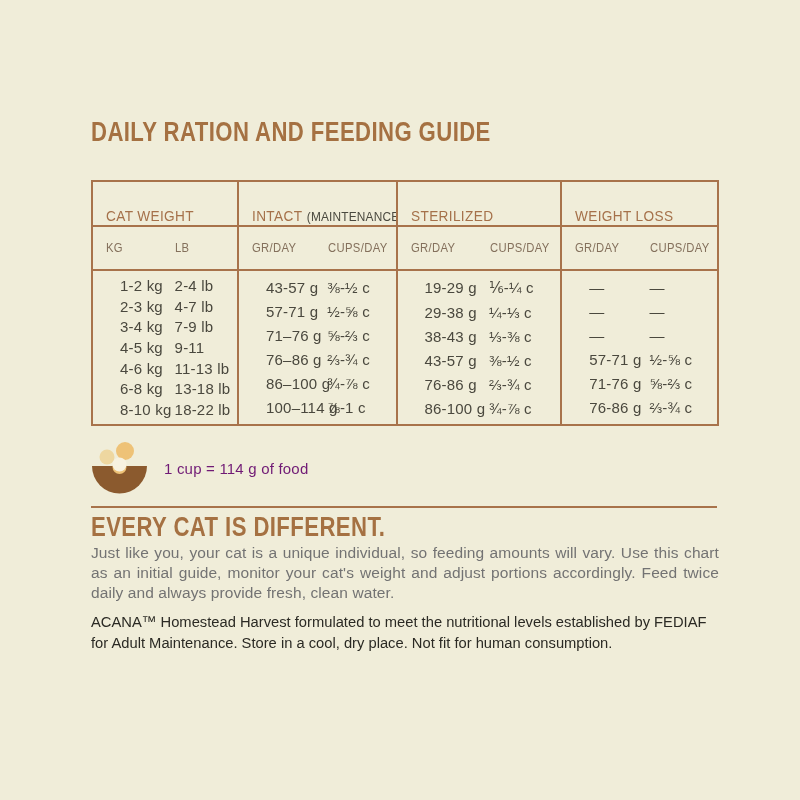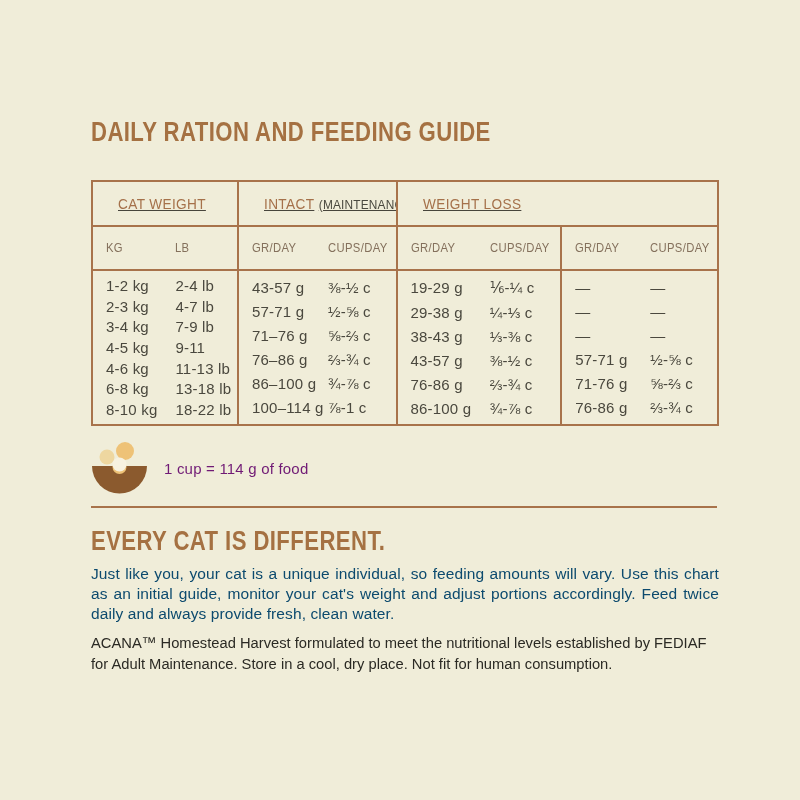--- a/index.html
+++ b/index.html
@@ -26,42 +26,42 @@
   }
   .t-groups, .t-subs, .t-body {
     display:grid; grid-template-columns:23.4% 25.4% 26.4% 24.8%;
   }
   .t-groups { height:45px; border-bottom:2px solid #a8734b; }
   .t-subs   { height:44px; border-bottom:2px solid #a8734b; }
   .t-body   { flex:1; }
   .gcell, .scell, .body-cell { border-right:2px solid #a8734b; min-width:0; }
   .gcell:last-child, .scell:last-child, .body-cell:last-child { border-right:none; }
 
-  .gcell { display:flex; align-items:center; padding-left:25px; overflow:hidden;text-decoration:underline; }
+  .gcell { display:flex; align-items:flex-end; padding-left:13px; overflow:hidden; }
   .gcell-inner { display:flex; align-items:baseline; gap:5px; transform:scaleX(0.88); transform-origin:0 50%; white-space:nowrap; }
   .group-label { color:#a5714a; font-size:15.5px; letter-spacing:0.4px; }
   .maint { color:#4a493f; font-size:13.5px; letter-spacing:0.2px; }
 
   .scell { display:grid; grid-template-columns:53% 47%; align-items:center; padding-left:13px; overflow:hidden; }
   .sub-label { color:#84705c; font-size:12.5px; letter-spacing:0.4px; display:inline-block; transform:scaleX(0.9); transform-origin:0 50%; white-space:nowrap; }
 
-  .body-cell { display:flex; flex-direction:column; justify-content:space-around; padding:4px 0; overflow:hidden; }
+  .body-cell { display:flex; flex-direction:column; justify-content:space-around; padding:4px 14px; overflow:hidden; }
   .drow { display:grid; grid-template-columns:53% 47%; padding-left:13px; font-size:15px; color:#4a483e; letter-spacing:0.2px; white-space:nowrap; }
   .drow span { min-width:0; }
 
   
   .legend-row { display:flex; align-items:center; gap:16px; margin-top:15px; height:54px; }
   .legend-text { font-size:15px; color:#701a75; letter-spacing:0.2px; }
 
   
   .divider { margin-top:11px; height:2px; background:#a8734b; width:626px; }
-  h2.subhead { margin-top:18px; }
+  h2.subhead { margin-top:4px; }
   h2.subhead .cond { font-size:27px; font-weight:bold; letter-spacing:0.5px; color:#a57142; }
   .para1 {
-    margin-top:7px; font-size:15.5px; line-height:20px; color:#0c4a6e;
+    margin-top:0; font-size:15.5px; line-height:20px; color:#737373;
     text-align:justify; letter-spacing:0.1px; width:628px;
   }
   .para2 {
     margin-top:8px; font-size:15.5px; line-height:21px; color:#2b2a24;
     transform:scaleX(0.95); transform-origin:0 0; width:660px;
   }
 </style>
 </head>
 <body>
 
@@ -77,20 +77,26 @@
       <div class="gcell">
         <span class="gcell-inner">
           <span class="group-label">CAT WEIGHT</span>
           <span class="maint"></span>
         </span>
       </div>
       <div class="gcell">
         <span class="gcell-inner">
           <span class="group-label">INTACT</span>
           <span class="maint">(MAINTENANCE)</span>
+        </span>
+      </div>
+      <div class="gcell">
+        <span class="gcell-inner">
+          <span class="group-label">STERILIZED</span>
+          <span class="maint"></span>
         </span>
       </div>
       <div class="gcell">
         <span class="gcell-inner">
           <span class="group-label">WEIGHT LOSS</span>
           <span class="maint"></span>
         </span>
       </div>
     </div>
 

